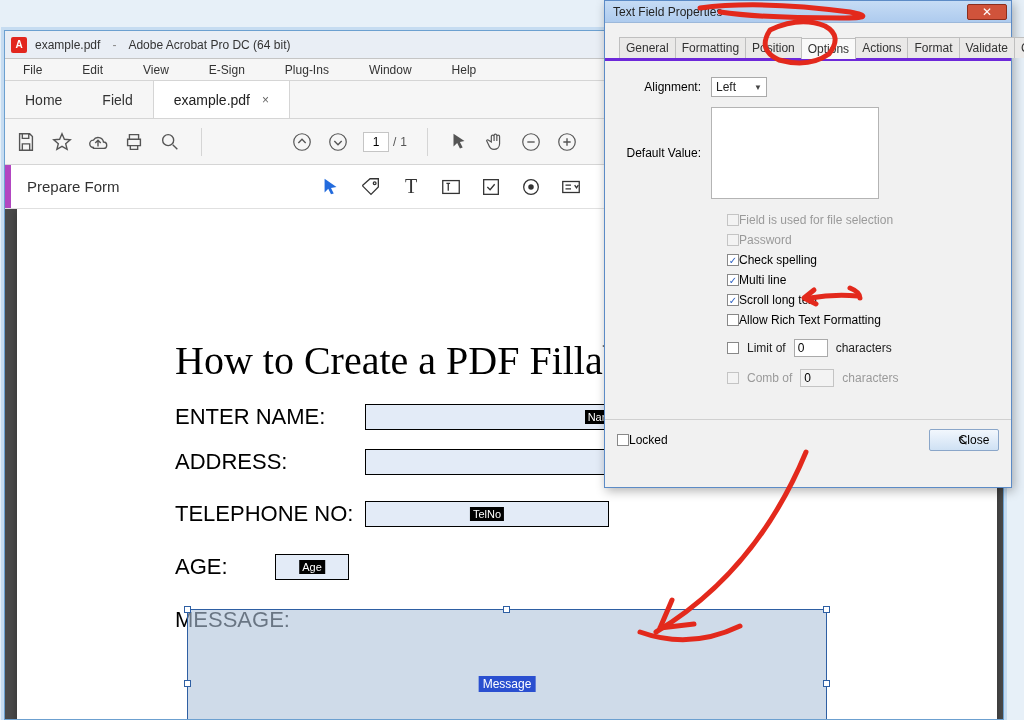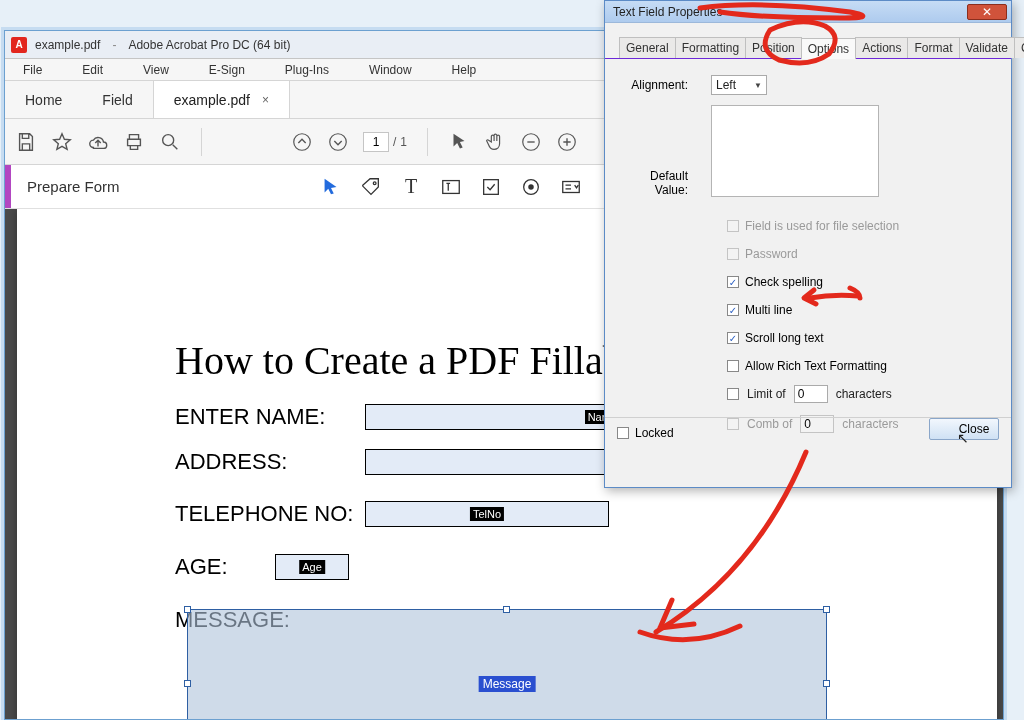--- a/index.html
+++ b/index.html
@@ -119,51 +119,51 @@
     background: linear-gradient(#c6dcf5,#aecbee);
     border-bottom: 1px solid #9cb8da;
     display:flex; align-items:center; padding-left:8px; padding-right:4px;
   }
   #props-title .fill { flex:1; }
   #props-title .win-close {
     width: 40px; height:16px; background:#d0533b; color:#fff; font-size:12px;
     display:flex; align-items:center; justify-content:center; border:1px solid #8b2e1e; border-radius:2px;
   }
   #props-tabs {
-    display:flex; padding: 14px 14px 0 14px; border-bottom:1px solid #6d28d9;
+    display:flex; padding: 14px 14px 0 14px; border-bottom:3px solid #6d28d9;
     gap:0;
   }
   #props-tabs .pt {
     border:1px solid #bfbfbf; border-bottom:none;
     padding: 3px 6px; font-size: 12px; background:#eae9e8; color:#333;
     margin-right:-1px;
   }
   #props-tabs .pt.active { background:#f9f9f9; position:relative; top:1px; }
 
   #props-body { padding: 16px 20px; position:relative; height: 398px; }
   .pb-row { display:flex; align-items:center; margin-bottom:10px; }
-  .pb-row .plab { width: 86px; text-align:right; padding-right:23px; color:#000;}
+  .pb-row .plab { width: 86px; text-align:right; padding-right:10px; color:#000;}
   #align-sel { border:1px solid #aaa; background:#fff; height:20px; width:56px; font-size:12px; padding:0 4px; display:flex; align-items:center; justify-content:space-between;}
   #align-sel .tri { font-size:8px; color:#444; }
   #defval { width: 168px; height: 92px; border:1px solid #b4b4b4; background:#fff; resize:none; font-size:12px; }
 
   .chk-col { margin-left: 102px; margin-top: 14px; display:flex; flex-direction:column; gap:6px; }
-  .chk { display:flex; align-items:center; gap:6px; font-size: 12px; color:#000;margin-top:8px;}
+  .chk { display:flex; align-items:center; font-size: 12px; color:#000;}
   .chk.disabled { color:#9a9a9a; }
   .chk .box { width:12px; height:12px; border:1px solid #888; background:#fff; display:flex; align-items:center; justify-content:center; font-size:10px; color:#2b5fc2;}
   .chk.disabled .box { border-color:#c4c4c4; background:#f3f3f3;}
   .limit-row { display:flex; align-items:center; gap:8px; margin-left:102px; margin-top:12px; font-size:12px;}
   .limit-row input.num { width:34px; height:18px; border:1px solid #aaa; background:#fff; font-size:12px; text-align:left; padding-left:3px;}
   .limit-row.disabled { color:#9a9a9a;}
   .limit-row.disabled input.num{ background:#f3f3f3; border-color:#c4c4c4;}
 
   #props-footer {
     position:absolute; left:0; right:0; bottom:0; height:40px;
     border-top:1px solid #d0d0d0;
-    display:flex; align-items:flex-start; padding: 0 12px;
+    display:flex; align-items:center; padding: 0 12px;
   }
   #props-footer .chk { font-size:12px;}
   #props-footer .fill{flex:1;}
   #close-btn {
     width: 70px; height:22px; border:1px solid #8aa6c9;
     background: linear-gradient(#f2f7fd,#cfe1f4);
     font-size:12px; color:#000; display:flex; align-items:center; justify-content:center;
     border-radius:2px;
     padding-left:20px;
   }
@@ -385,21 +385,21 @@
   </div>
 
   <div id="props-body">
     <div class="pb-row">
       <span class="plab">Alignment:</span>
       <div id="align-sel">
         <span>Left</span>
         <span class="tri">▼</span>
       </div>
     </div>
-    <div class="pb-row" style="align-items:flex-end;">
+    <div class="pb-row" style="align-items:center;">
       <span class="plab">Default Value:</span>
       <textarea id="defval" style=""></textarea>
     </div>
 
     <div class="chk-col">
       <label class="chk disabled">
         <span class="box"></span>
         <span>Field is used for file selection</span>
       </label>
       <label class="chk disabled">

